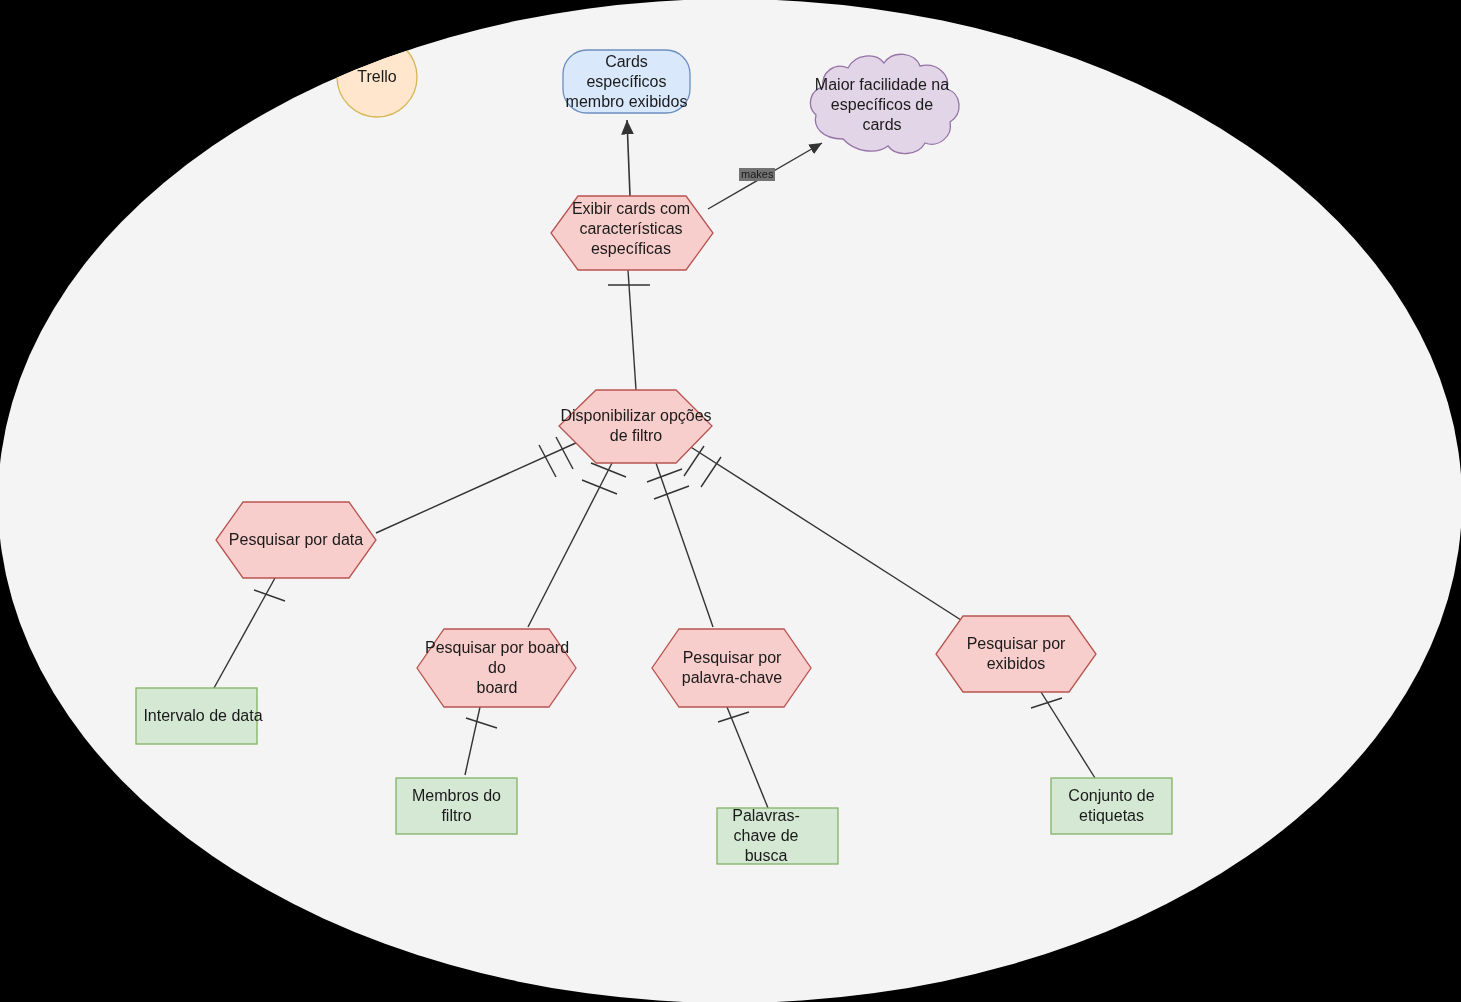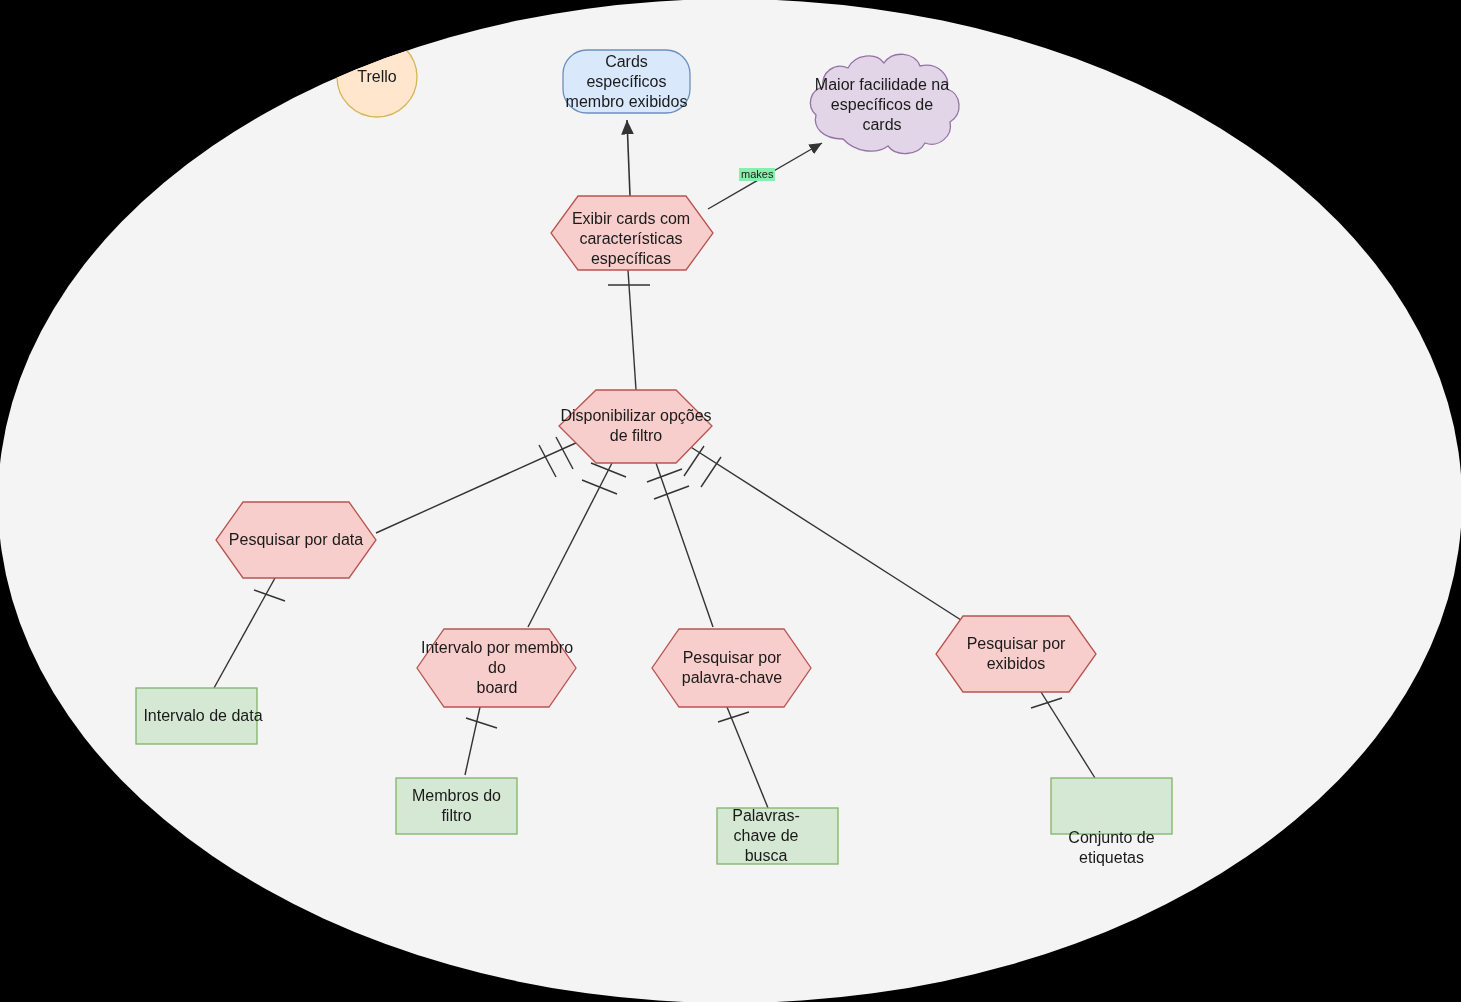--- a/index.html
+++ b/index.html
@@ -34,21 +34,21 @@
     color: #1a1a1a;
     font-size: 16px;
     line-height: 1.25;
     pointer-events: none;
     white-space: pre-line;
   }
   .edge-label {
     position: absolute;
     font-size: 11px;
     color: #1a1a1a;
-    background: #86efac;
+    background: #737373;
     padding: 0 2px;
     line-height: 1.2;
   }
 </style>
 </head>
 <body>
 
 <div id="canvas">
 
   <svg id="svg-layer" viewBox="0 0 1461 1002">
@@ -141,39 +141,39 @@
   </svg>
 
   <div class="node-label" style="left:337px; top:37px; width:80px; height:80px;">Trello</div>
 
   <div class="node-label" style="left:563px; top:50px; width:127px; height:63px;">Cards específicos
 membro exibidos</div>
 
   <div class="node-label" style="left:812px; top:76px; width:140px; height:58px;">Maior facilidade na
 específicos de cards</div>
 
-  <div class="node-label" style="left:545px; top:212px; width:172px; height:54px;">Exibir cards com
+  <div class="node-label" style="left:545px; top:202px; width:172px; height:54px;">Exibir cards com
 características específicas</div>
 
   <div class="node-label" style="left:552px; top:412px; width:168px; height:28px;">Disponibilizar opções de filtro</div>
 
   <div class="node-label" style="left:216px; top:526px; width:160px; height:28px;">Pesquisar por data</div>
 
-  <div class="node-label" style="left:414px; top:641px; width:166px; height:54px;">Intervalo por membro do
+  <div class="node-label" style="left:414px; top:641px; width:166px; height:54px;">Pesquisar por board do
 board</div>
 
   <div class="node-label" style="left:656px; top:641px; width:152px; height:54px;text-align:center;">Pesquisar por
 palavra-chave</div>
 
   <div class="node-label" style="left:936px; top:640px; width:160px; height:28px;">Pesquisar por exibidos</div>
 
   <div class="node-label" style="left:136px; top:688px; width:134px; height:56px;">Intervalo de data</div>
 
   <div class="node-label" style="left:396px; top:778px; width:121px; height:56px;">Membros do filtro</div>
 
   <div class="node-label" style="left:717px; top:808px; width:98px; height:56px;">Palavras-chave de
 busca</div>
 
-  <div class="node-label" style="left:1051px; top:778px; width:121px; height:56px;margin-top:42px;">Conjunto de etiquetas</div>
+  <div class="node-label" style="left:1051px; top:778px; width:121px; height:56px;">Conjunto de etiquetas</div>
 
   <div class="edge-label" style="left:739px; top:168px;">makes</div>
 
 </div>
 
 </body></html>

